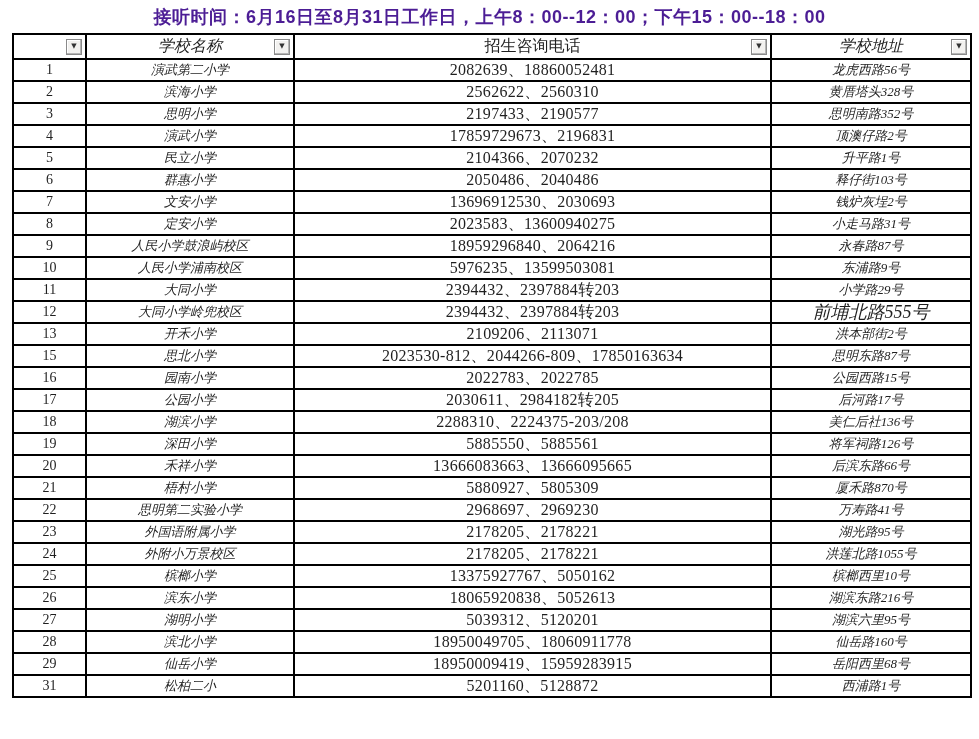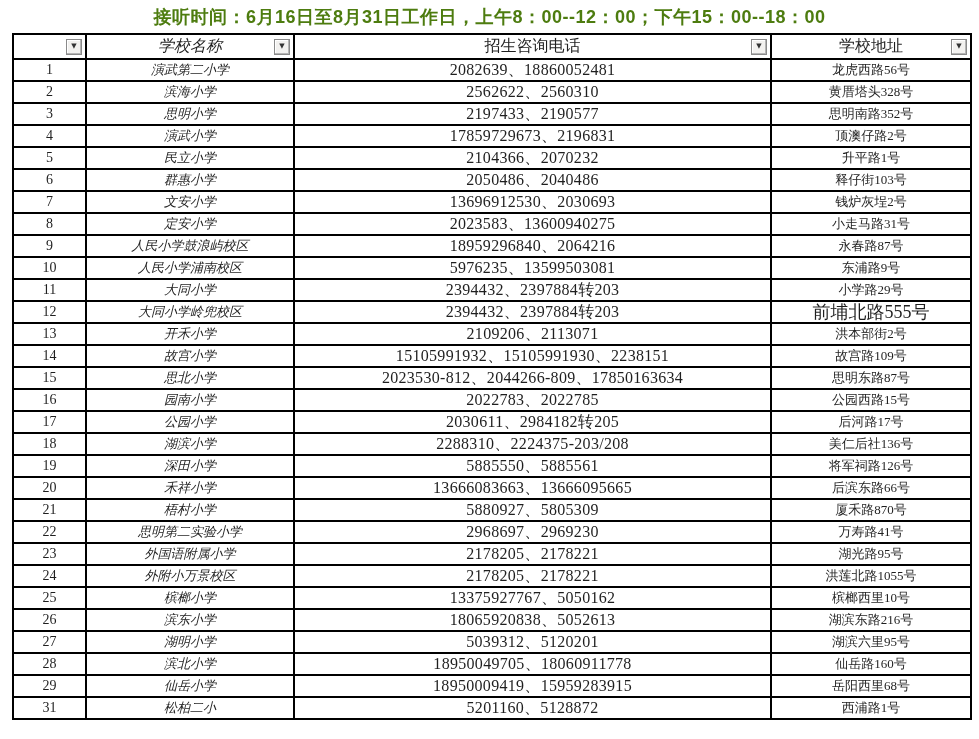--- a/index.html
+++ b/index.html
@@ -4,21 +4,21 @@
 <style>
   * { margin: 0; padding: 0; box-sizing: border-box; }
   html, body { width: 979px; height: 739px; background: #ffffff; overflow: hidden; }
   body { font-family: "Liberation Serif", "DejaVu Serif", serif; }
 
   .title {
     height: 33px;
     display: flex;
     align-items: center;
     justify-content: center;
-    color: #4d7c0f;
+    color: #4c1d95;
     font-weight: bold;
     font-size: 18px;
     font-family: "Liberation Sans", "DejaVu Sans", sans-serif;
     letter-spacing: 0.5px;
   }
 
   table.sheet {
     border-collapse: collapse;
     table-layout: fixed;
     margin-left: 12px;
@@ -39,21 +39,21 @@
     position: relative;
   }
   .sheet td {
     height: 20px;
     line-height: 20px;
     font-size: 13px;
   }
   .col-num  { width: 73px;  }
   .col-name { width: 208px; font-style: italic; }
   .col-phone{ width: 477px; border-radius: 7px; }
-  .col-addr { width: 200px; }
+  .col-addr { width: 200px; font-style: italic; }
 
   td.cell-num { font-size: 14px; }
   td.cell-phone { font-size: 16px; letter-spacing: 0.3px; }
   td.addr-large { font-size: 18px; }
 
   .filter-btn {
     position: absolute;
     right: 3px;
     top: 50%;
     transform: translateY(-50%);
@@ -170,26 +170,20 @@
     <td class="col-phone cell-phone">2394432、2397884转203</td>
     <td class="col-addr cell-addr addr-large">前埔北路555号</td>
   </tr>
       <tr>
     <td class="col-num cell-num">13</td>
     <td class="col-name cell-name">开禾小学</td>
     <td class="col-phone cell-phone">2109206、2113071</td>
     <td class="col-addr cell-addr">洪本部街2号</td>
   </tr>
       <tr>
-    <td class="col-num cell-num">14</td>
-    <td class="col-name cell-name">故宫小学</td>
-    <td class="col-phone cell-phone">15105991932、15105991930、2238151</td>
-    <td class="col-addr cell-addr">故宫路109号</td>
-  </tr>
-      <tr>
     <td class="col-num cell-num">15</td>
     <td class="col-name cell-name">思北小学</td>
     <td class="col-phone cell-phone">2023530-812、2044266-809、17850163634</td>
     <td class="col-addr cell-addr">思明东路87号</td>
   </tr>
       <tr>
     <td class="col-num cell-num">16</td>
     <td class="col-name cell-name">园南小学</td>
     <td class="col-phone cell-phone">2022783、2022785</td>
     <td class="col-addr cell-addr">公园西路15号</td>

